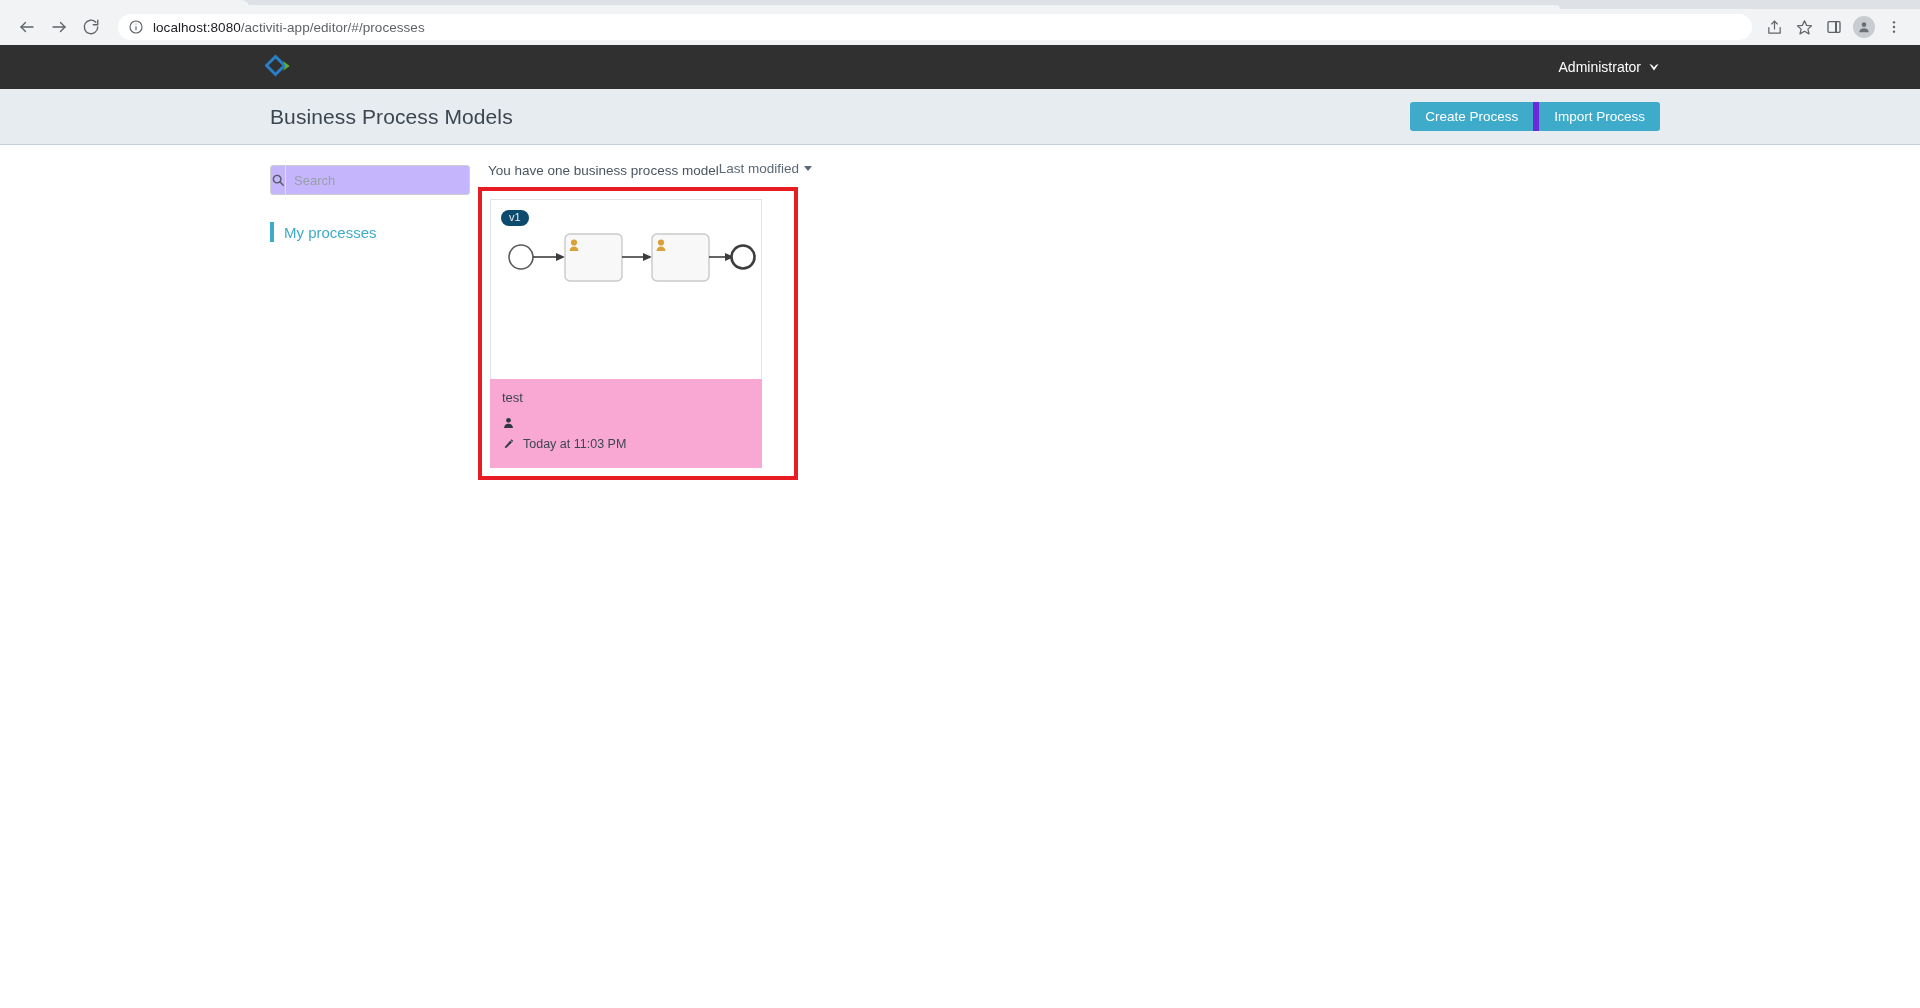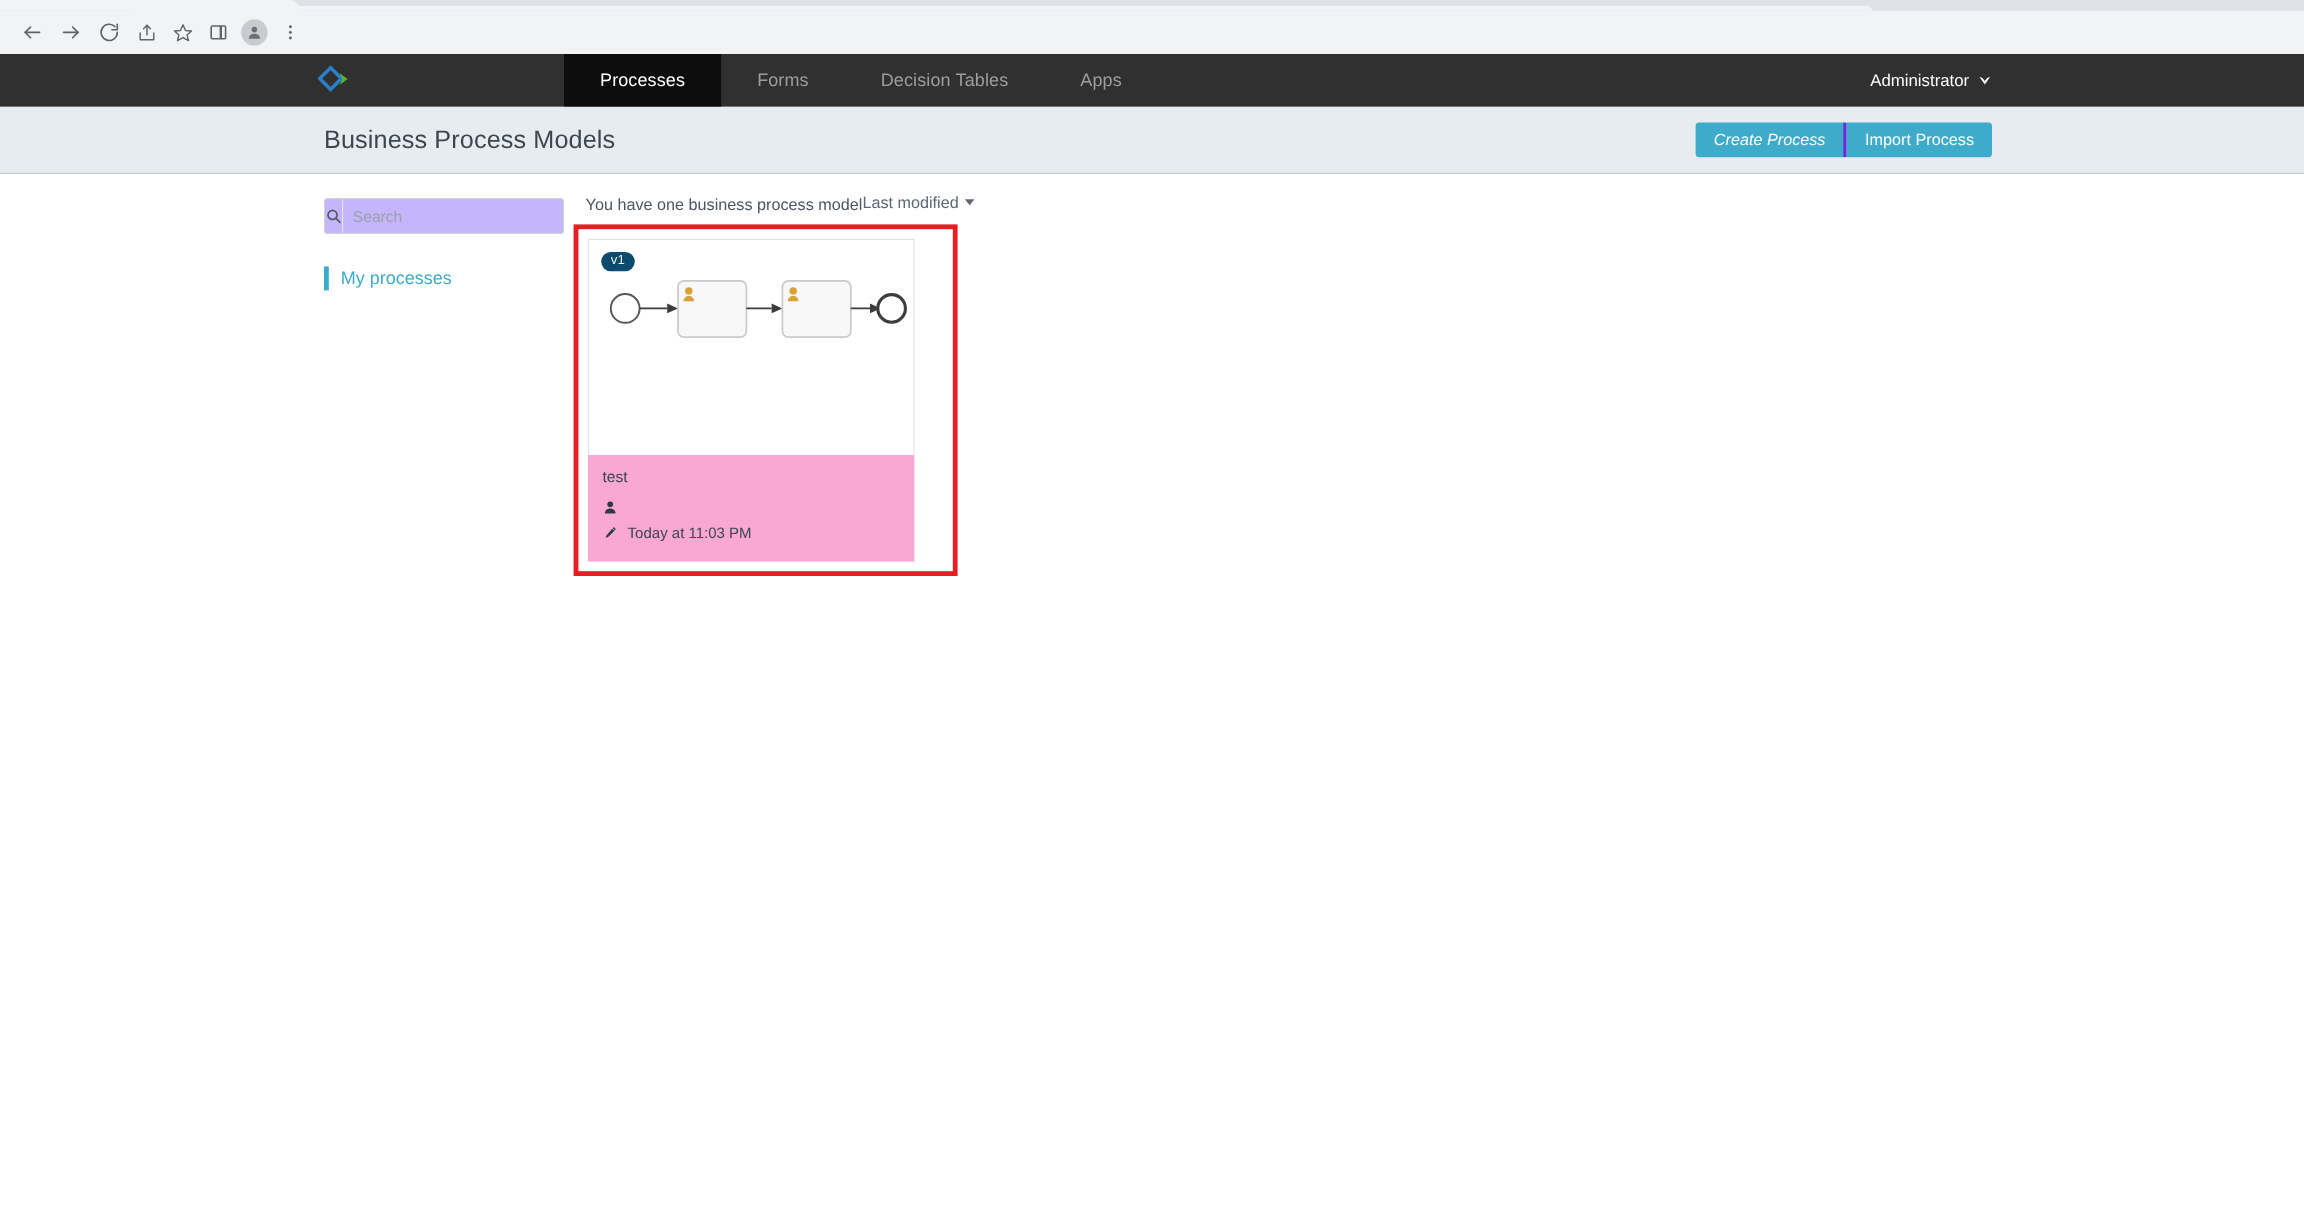--- a/index.html
+++ b/index.html
@@ -178,22 +178,21 @@
     color: #ffffff;
     font-size: 13.5px;
     padding: 0 15px;
     display: flex;
     align-items: center;
     white-space: nowrap;
   }
   .hdr-btn:first-child {
     border-top-left-radius: 3px;
     border-bottom-left-radius: 3px;
-    border-right: 3px solid #6d28d9;
-    font-style: italic;
+    border-right: 6px solid #6d28d9;
   }
   .hdr-btn:last-child {
     border-top-right-radius: 3px;
     border-bottom-right-radius: 3px;
   }
 
   
   #content {
     position: relative;
     height: calc(1008px - 9px - 36px - 44px - 57px);
@@ -357,20 +356,30 @@
       <polyline points="14,6 20,12 14,18"></polyline>
     </svg>
   </div>
   <div class="nav-btn">
     <svg width="18" height="18" viewBox="0 0 24 24" fill="none" stroke="currentColor" stroke-width="1.8" stroke-linecap="round" stroke-linejoin="round">
       <path d="M21 12a9 9 0 1 1-2.6-6.4"></path>
       <polyline points="21 3 21 9 15 9"></polyline>
     </svg>
   </div>
 
+  <div id="omnibox">
+    <span class="info-icon">
+      <svg width="16" height="16" viewBox="0 0 24 24" fill="none" stroke="currentColor" stroke-width="1.7">
+        <circle cx="12" cy="12" r="9"></circle>
+        <line x1="12" y1="11" x2="12" y2="17"></line>
+        <circle cx="12" cy="7.5" r="0.9" fill="currentColor" stroke="none"></circle>
+      </svg>
+    </span>
+    <span class="url-text"><span>localhost:8080</span><span class="dim">/activiti-app/editor/#/processes</span></span>
+  </div>
 
   <div id="toolbar-actions">
     <div class="tb-icon">
       <svg width="17" height="17" viewBox="0 0 24 24" fill="none" stroke="currentColor" stroke-width="1.7" stroke-linecap="round" stroke-linejoin="round">
         <path d="M4 12v8h16v-8"></path>
         <polyline points="8 7 12 3 16 7"></polyline>
         <line x1="12" y1="3" x2="12" y2="14"></line>
       </svg>
     </div>
     <div class="tb-icon">
@@ -403,34 +412,20 @@
 </div>
 
 <div id="app-nav">
   <div id="app-logo">
     <svg width="30" height="30" viewBox="0 0 40 40">
       <polygon points="14,6 26,18 14,30 2,18" fill="none" stroke="#2a7fc9" stroke-width="4"></polygon>
       <polygon points="24,12 33,18.5 24,25 27,18.5" fill="#5eb130"></polygon>
     </svg>
   </div>
 
-  <div id="app-tabs">
-    <div class="app-tab active">
-      <span>Processes</span>
-    </div>
-    <div class="app-tab">
-      <span>Forms</span>
-    </div>
-    <div class="app-tab">
-      <span>Decision Tables</span>
-    </div>
-    <div class="app-tab">
-      <span>Apps</span>
-    </div>
-  </div>
 
   <div id="user-menu">
     <span>Administrator</span>
     <svg width="12" height="12" viewBox="0 0 24 24" fill="#ffffff">
       <polygon points="3,6 12,19 21,6 16,8 12,13 8,8"></polygon>
     </svg>
   </div>
 </div>
 
 <div id="page-header">

